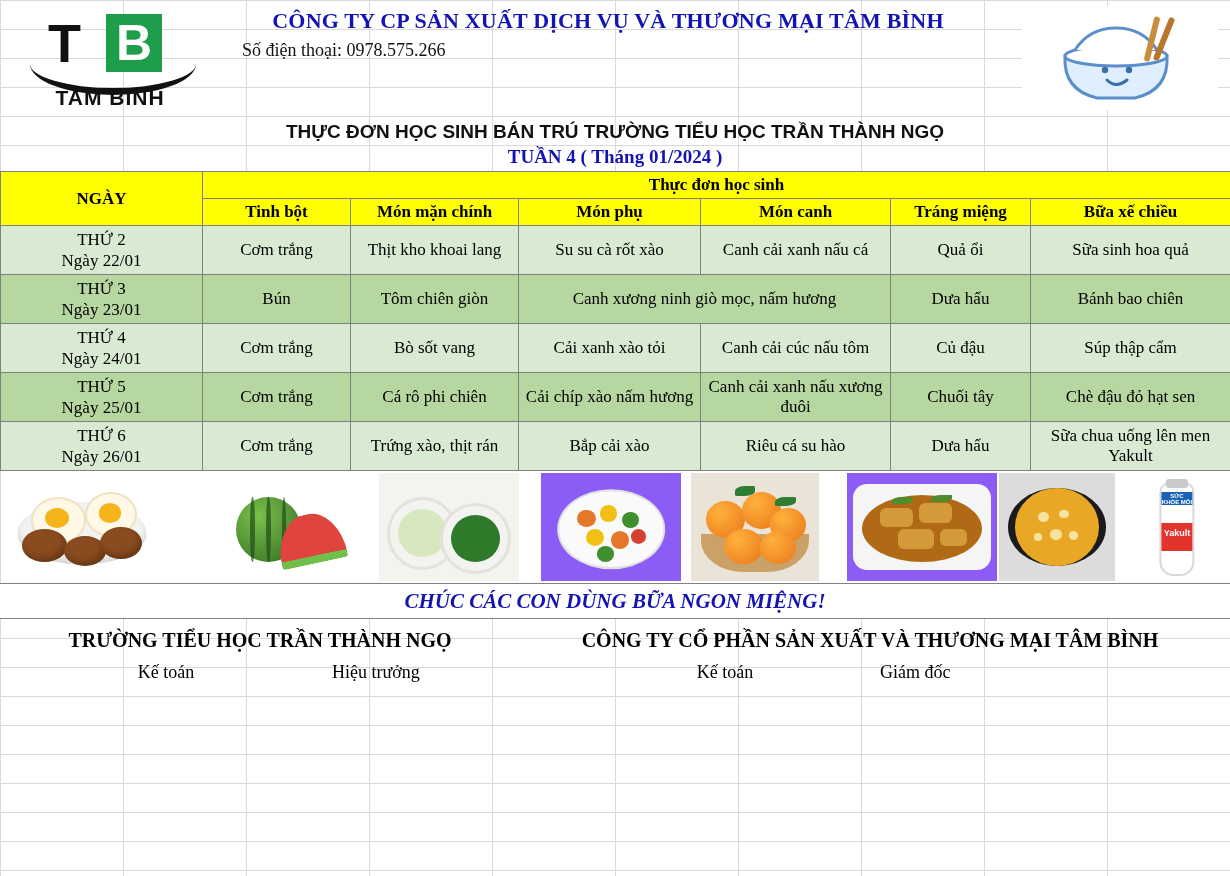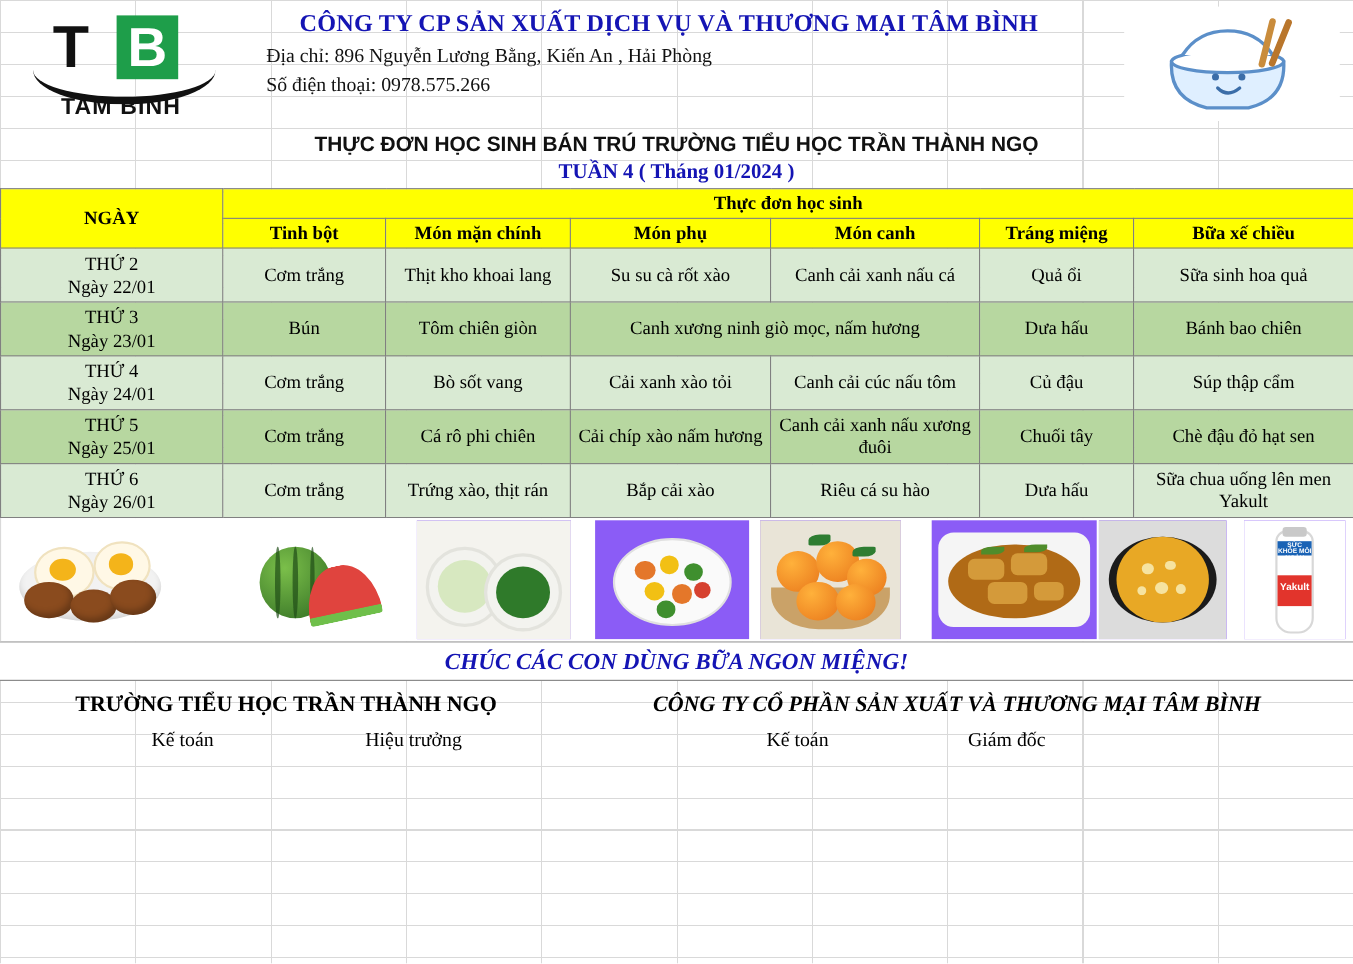--- a/index.html
+++ b/index.html
@@ -364,21 +364,21 @@
     color: #1414b4;
   }
   .sign-area { position: relative; height: 88px; }
   .sign-left-title, .sign-right-title {
     position: absolute; top: 10px;
     font-family: "Liberation Serif", serif;
     font-weight: bold; font-size: 20px; color: #000;
     text-align: center;
   }
   .sign-left-title { left: 10px; width: 500px; }
-  .sign-right-title { left: 520px; width: 700px; font-style: italic; }
+  .sign-right-title { left: 520px; width: 700px; }
   .sign-sub {
     position: absolute; top: 43px;
     font-size: 18px; color: #000;
     text-align: center;
   }
 </style>
 </head>
 <body>
 
 <div class="sheet">
@@ -391,21 +391,20 @@
         <div class="b">
           <span>B</span>
         </div>
         <div class="logo-swoosh"></div>
       </div>
       <div class="logo-name">TAM BINH</div>
     </div>
 
     <div class="company-block">
       <div class="company-title">CÔNG TY CP SẢN XUẤT DỊCH VỤ VÀ THƯƠNG MẠI TÂM BÌNH</div>
-      <div class="company-line">Địa chỉ: 896 Nguyễn Lương Bằng, Kiến An , Hải Phòng</div>
       <div class="company-line">Số điện thoại: 0978.575.266</div>
     </div>
 
     <div class="bowl-box">
       <svg width="150" height="96" viewBox="0 0 150 96" aria-hidden="true">
         <g>
           <path d="M20 46 q-2 34 32 42 h38 q34 -8 32 -42 z" fill="#dfefff" stroke="#5b8fc9" stroke-width="3"></path>
           <ellipse cx="71" cy="46" rx="51" ry="10" fill="#ffffff" stroke="#5b8fc9" stroke-width="3"></ellipse>
           <path d="M30 40 q14 -22 41 -22 q27 0 41 22" fill="#ffffff" stroke="#5b8fc9" stroke-width="3"></path>
           <circle cx="60" cy="60" r="3.2" fill="#3b6da8"></circle>

